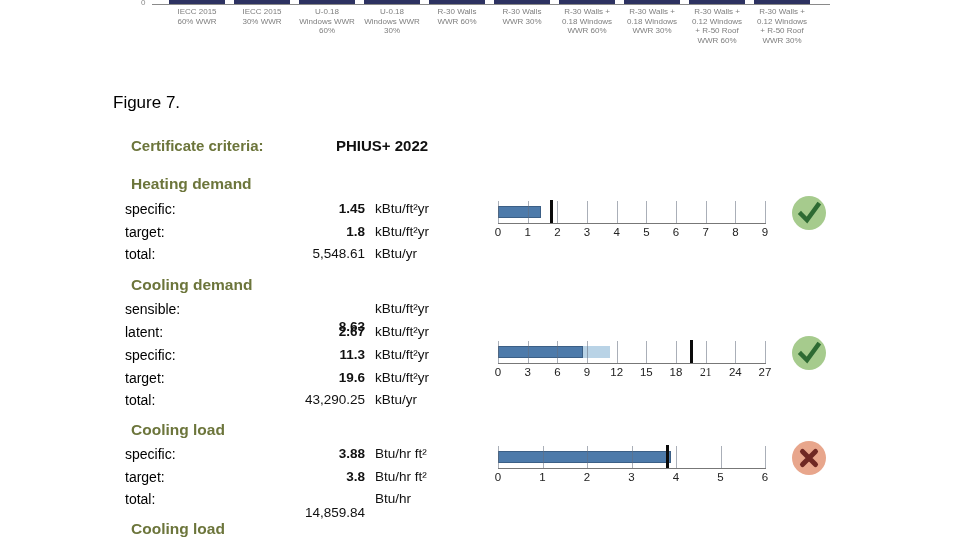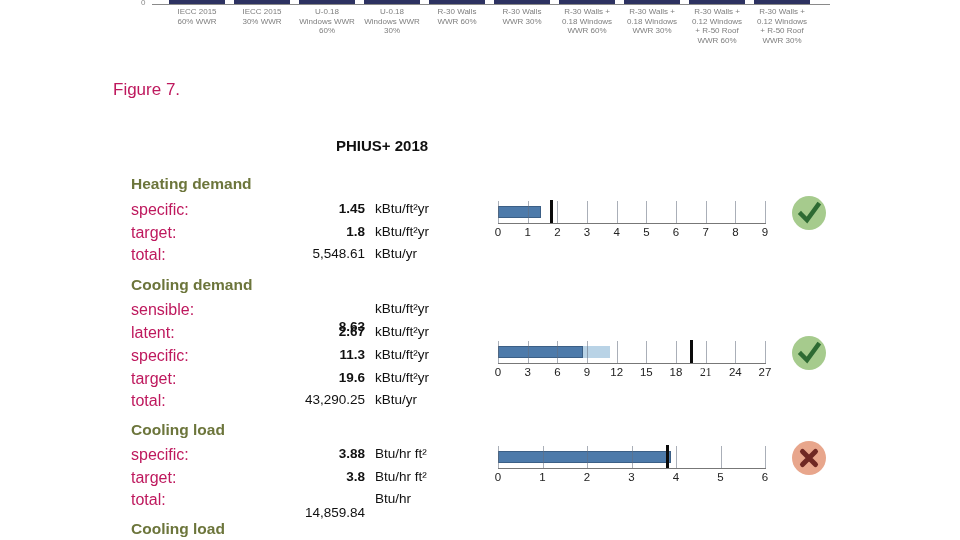--- a/index.html
+++ b/index.html
@@ -1,22 +1,22 @@
 <!DOCTYPE html>
 <html style="--olive: #6c753b;"><head>
 <meta charset="utf-8">
 <style>
   html,body{margin:0;padding:0;background:#fff;}
   .stage{position:relative;width:960px;height:540px;background:#ffffff;overflow:hidden;
          font-family:"Liberation Sans","DejaVu Sans",sans-serif;}
-  .fig-label{position:absolute;left:113px;top:80px;font-size:17px;color:#be185d;}
+  .fig-label{position:absolute;left:113px;top:93px;font-size:17px;color:#000000;}
   .crit-label{position:absolute;left:131px;top:137px;font-size:15px;font-weight:bold;color:var(--olive,#6c753b);}
   .crit-value{position:absolute;left:336px;top:137px;font-size:15px;font-weight:bold;color:#111;}
   .section-title{position:absolute;left:131px;font-size:15.5px;font-weight:bold;color:var(--olive,#6c753b);}
-  .row-label{position:absolute;left:131px;font-size:16px;color:#be185d;}
+  .row-label{position:absolute;left:125px;font-size:14px;color:#000000;}
   .row-value{position:absolute;left:230px;width:135px;text-align:right;font-size:13.5px;color:#111;}
   .row-unit{position:absolute;left:375px;font-size:13.5px;color:#111;}
   .bold{font-weight:bold;}
   .axis{position:absolute;height:1px;background:#777;}
   .tick{position:absolute;width:1px;background:rgba(100,110,125,0.55);}
   .tick-label{position:absolute;width:26px;text-align:center;font-size:11.5px;color:#222;}
   .bar-seg{position:absolute;height:12px;}
   .bar-seg.dark{box-shadow:inset 0 0 0 1px rgba(25,45,70,0.35);}
   .target{position:absolute;width:3px;background:#0b0b0b;}
   .top-axis{position:absolute;height:1px;background:#8a8a8a;}
@@ -69,21 +69,22 @@
 WWR 60%</div>
       <div class="top-bar" style="left: 754px; width: 56px; background: rgb(45, 50, 97);"></div>
       <div class="top-label" style="left: 746px; width: 72px;">R-30 Walls +
 0.12 Windows
 + R-50 Roof
 WWR 30%</div>
     </div>
 
   <div class="fig-label">Figure 7.</div>
 
-  <div class="crit-value">PHIUS+ 2018</div>
+  <div class="crit-label">Certificate criteria:</div>
+  <div class="crit-value">PHIUS+ 2022</div>
 
   <div id="sections">
       <div class="section-title" style="top: 175px;">Heating demand</div>
       <div class="row-label" style="top: 201px;">specific:</div>
       <div class="row-value bold" style="top: 201px;">1.45</div>
       <div class="row-unit" style="top: 201px;">kBtu/ft²yr</div>
       <div class="row-label" style="top: 224px;">target:</div>
       <div class="row-value bold" style="top: 224px;">1.8</div>
       <div class="row-unit" style="top: 224px;">kBtu/ft²yr</div>
       <div class="row-label" style="top: 246px;">total:</div>

